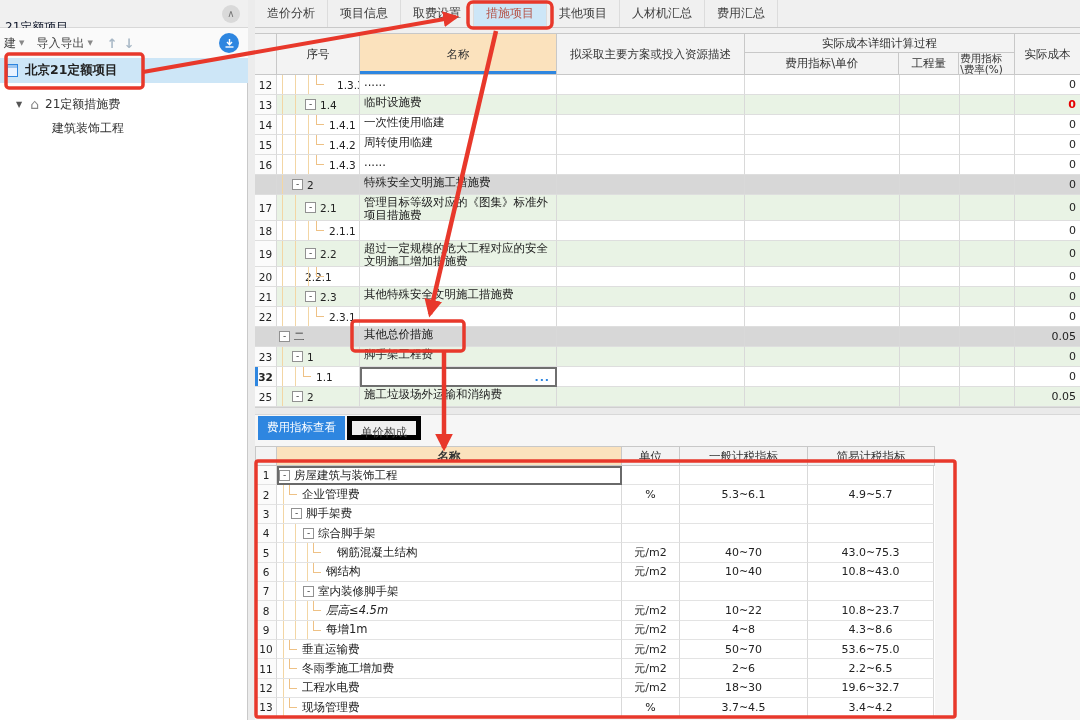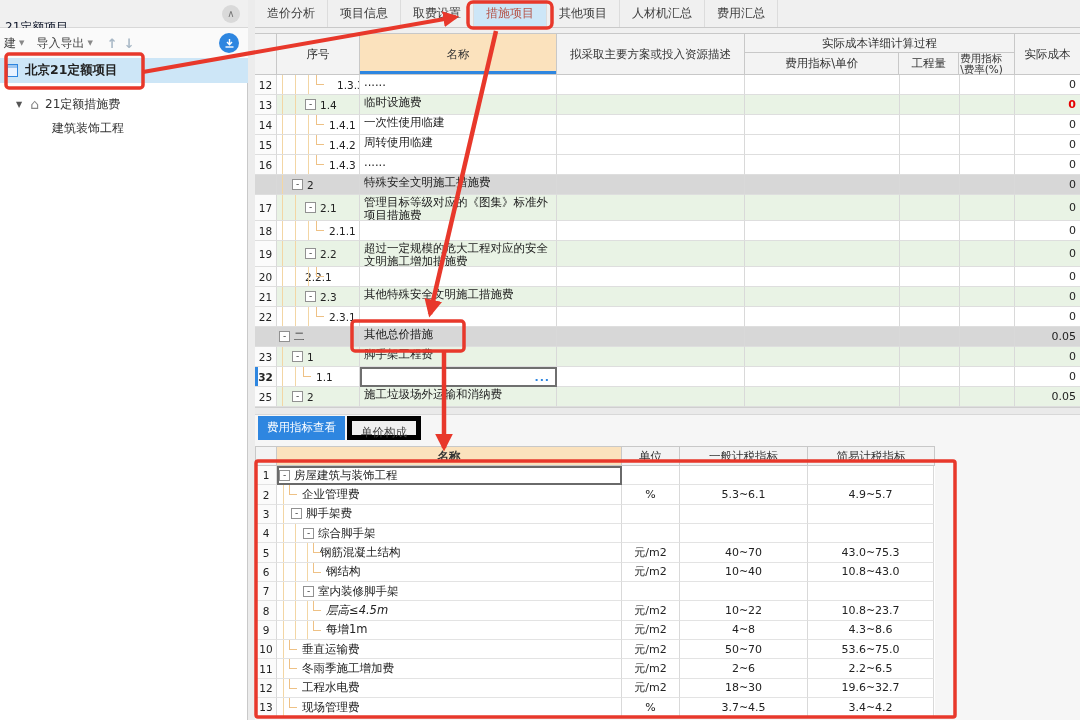--- a/index.html
+++ b/index.html
@@ -483,21 +483,21 @@
         <div class="b b-gen"></div>
         <div class="b b-sim"></div>
       </div>
       <div class="brow">
         <div class="b b-num">5</div>
         <div class="b b-name">
           <span class="guide" style="left: 6px;"></span>
           <span class="guide" style="left: 18px;"></span>
           <span class="guide" style="left: 30px;"></span>
           <span class="elbow" style="left: 36px;"></span>
-          <span class="seqtxt" style="margin-left: 43px;">钢筋混凝土结构</span>
+          <span class="seqtxt" style="margin-left: 60px;">钢筋混凝土结构</span>
         </div>
         <div class="b b-unit">元/m2</div>
         <div class="b b-gen">40~70</div>
         <div class="b b-sim">43.0~75.3</div>
       </div>
       <div class="brow">
         <div class="b b-num">6</div>
         <div class="b b-name">
           <span class="guide" style="left: 6px;"></span>
           <span class="guide" style="left: 18px;"></span>

